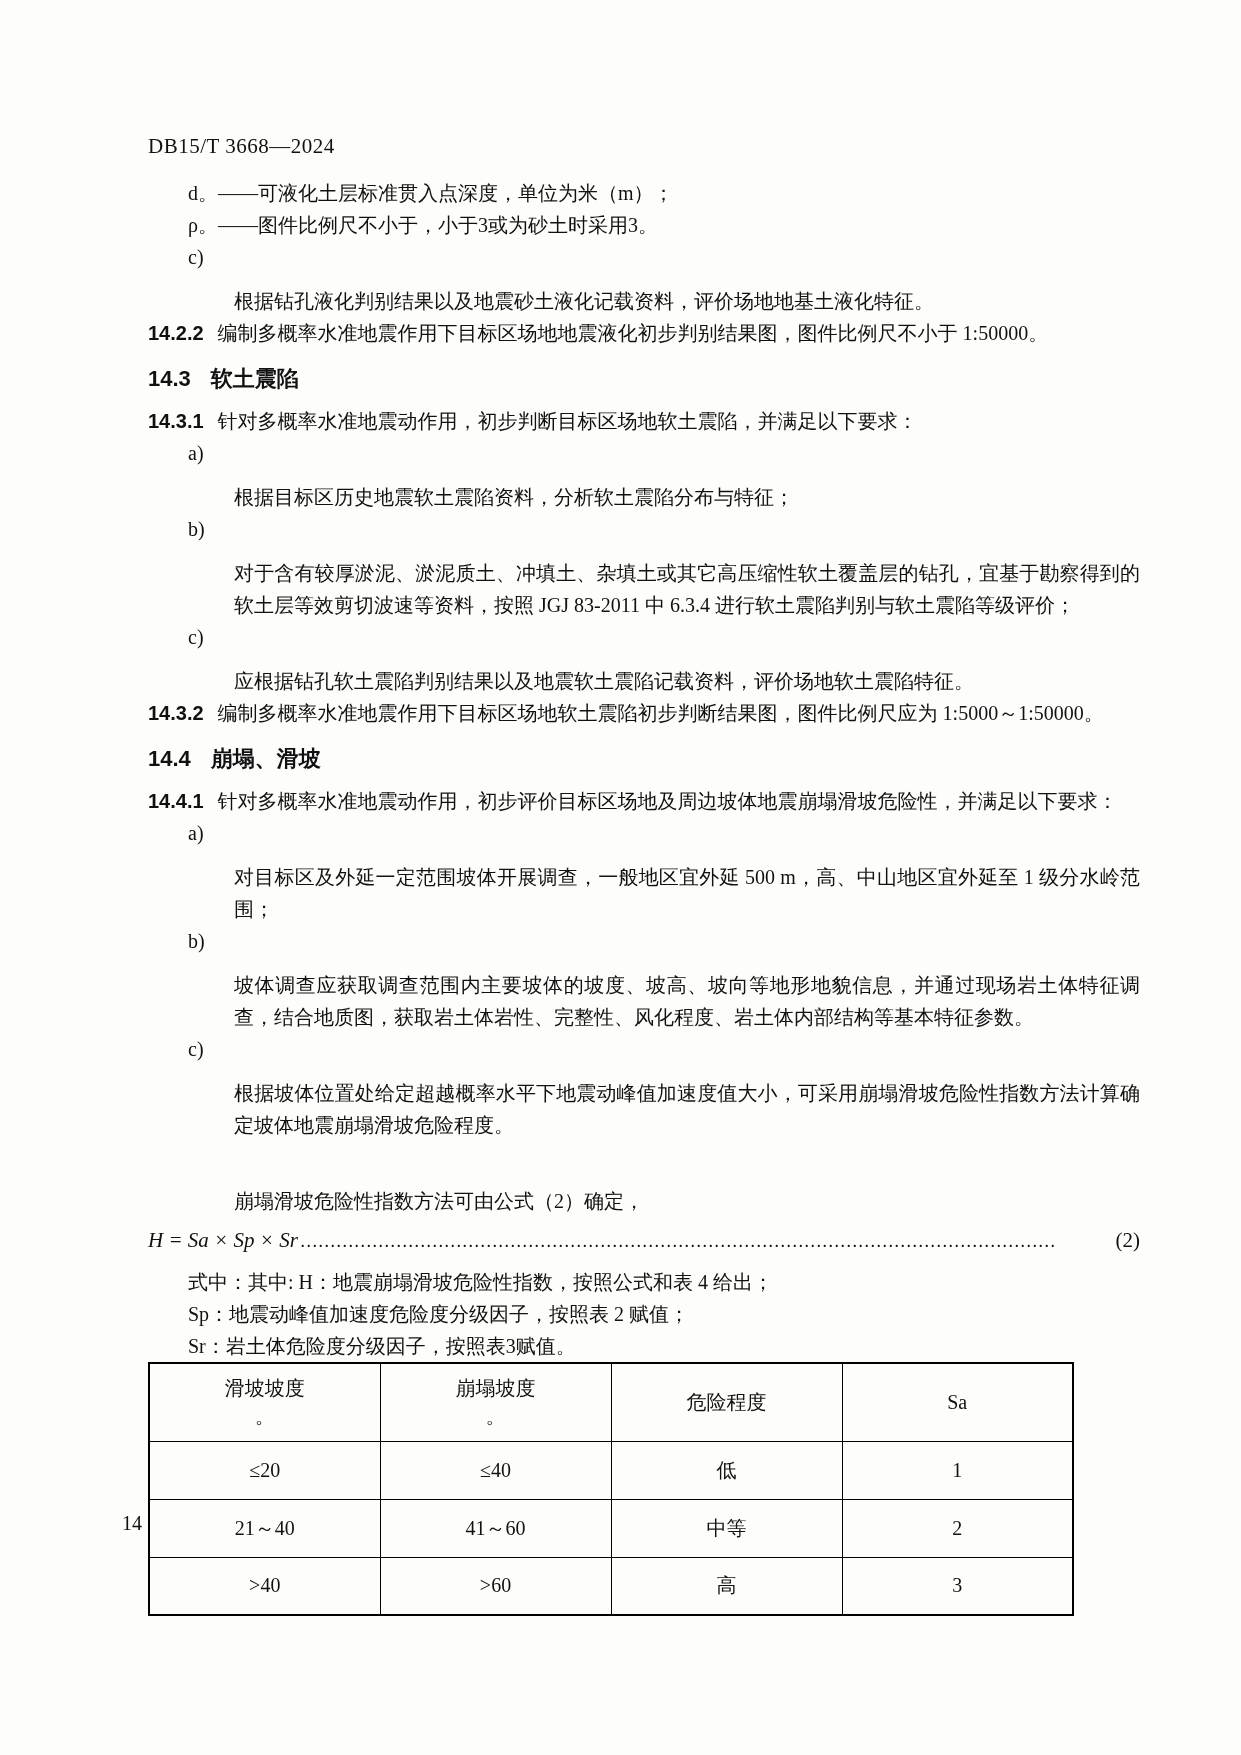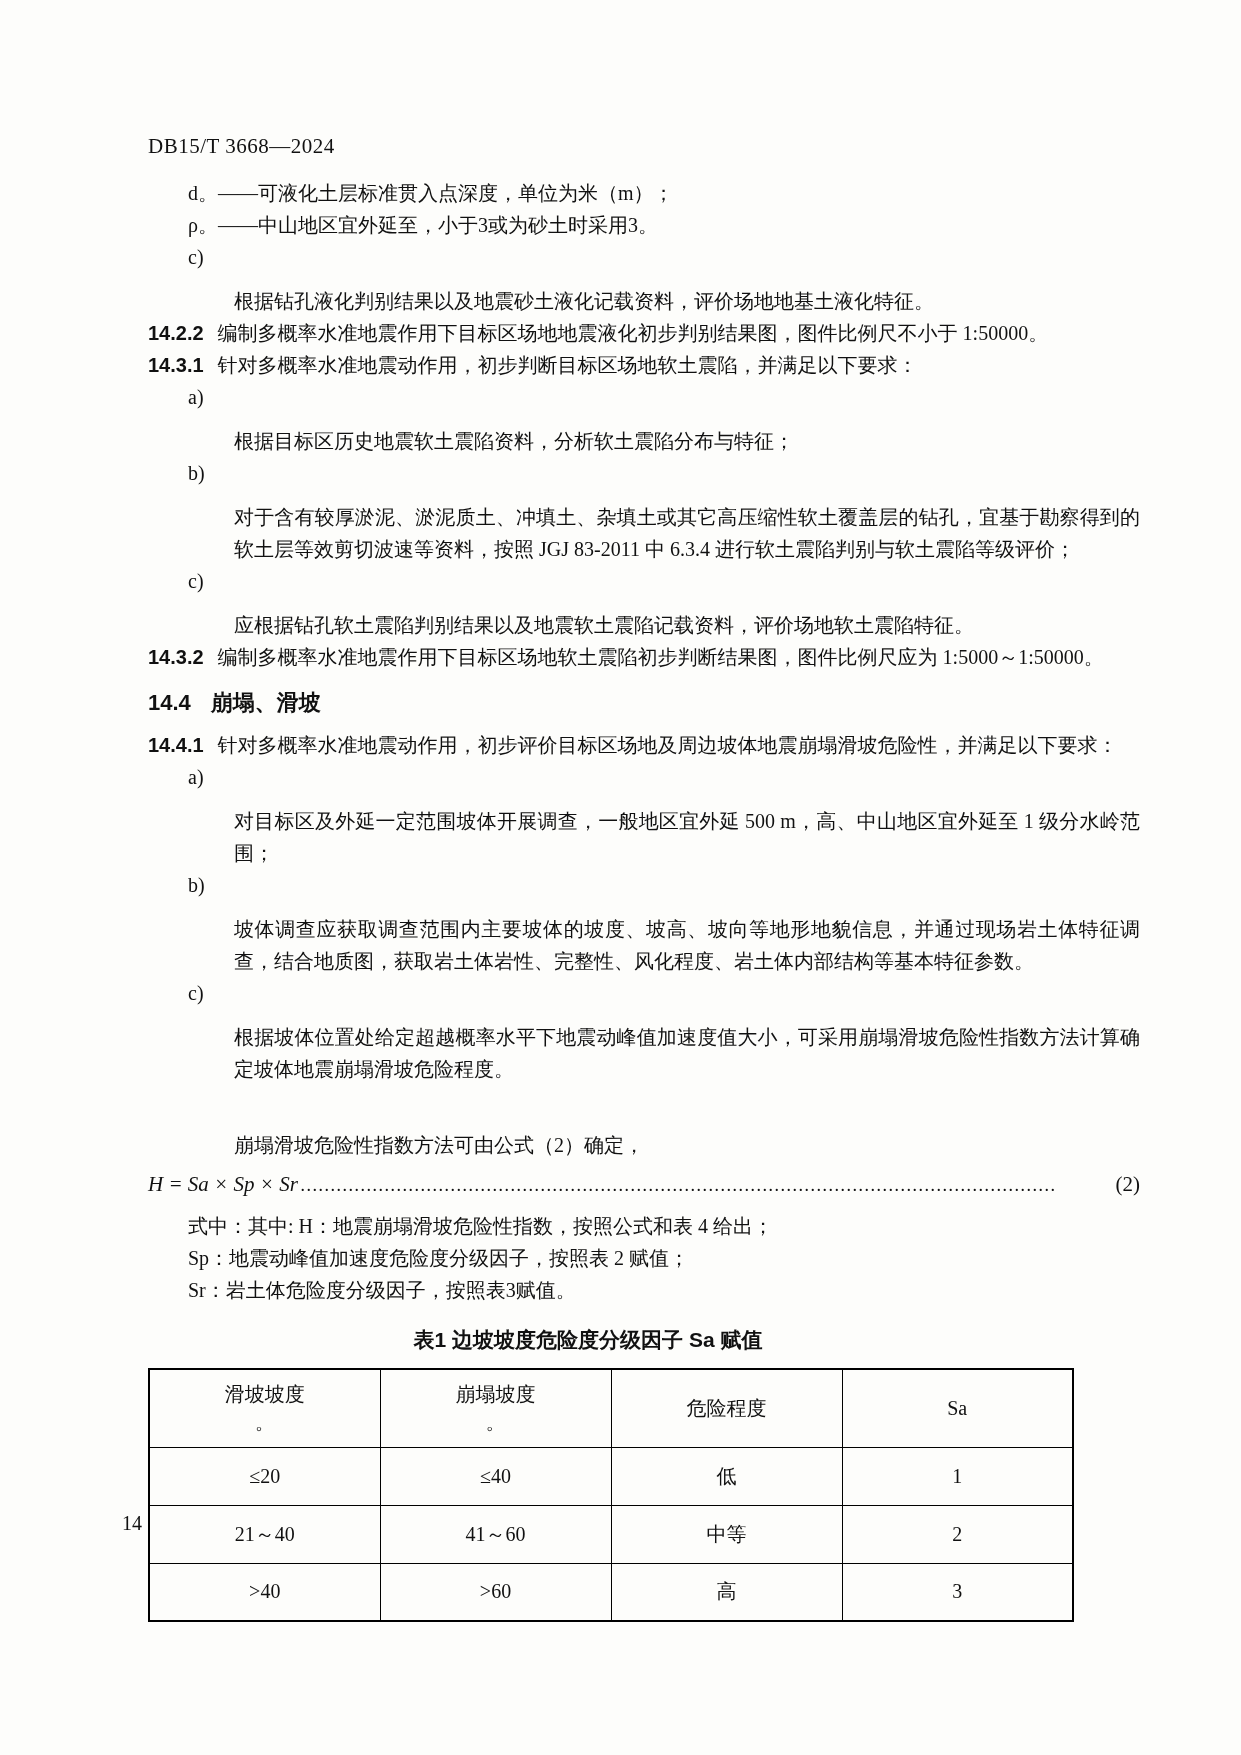--- a/index.html
+++ b/index.html
@@ -109,31 +109,35 @@
 </style>
 </head>
 <body>
 
 <div class="page">
   <div class="content">
 
     <div class="doc-header">DB15/T 3668—2024</div>
 
     <p class="def">d。——可液化土层标准贯入点深度，单位为米（m）；</p>
-    <p class="def">ρ。——中山地区宜外延至，小于3或为砂土时采用3。</p>
+    <p class="def">ρ。——图件比例尺不小于，小于3或为砂土时采用3。</p>
 
     <div class="li">
       <span class="li-label">c)</span>
       <span class="li-text">根据钻孔液化判别结果以及地震砂土液化记载资料，评价场地地基土液化特征。</span>
     </div>
 
     <p class="p-num">
       <span class="num">14.2.2</span><span>编制多概率水准地震作用下目标区场地地震液化初步判别结果图，图件比例尺不小于 1:50000。</span>
     </p>
 
+    <h3 class="sec-heading">
+      <span>14.3</span>
+        <span>软土震陷</span>
+    </h3>
 
     <p class="p-num">
       <span class="num">14.3.1</span><span>针对多概率水准地震动作用，初步判断目标区场地软土震陷，并满足以下要求：</span>
     </p>
 
     <div class="li">
       <span class="li-label">a)</span>
       <span class="li-text">根据目标区历史地震软土震陷资料，分析软土震陷分布与特征；</span>
     </div>
     <div class="li">
@@ -178,21 +182,20 @@
     <div class="formula-line">
       <span class="formula-expr">H = Sa × Sp × Sr</span>
       <span class="formula-dots">………………………………………………………………………………………………………………</span>
       <span class="formula-no">(2)</span>
     </div>
 
     <p class="where">式中：其中: H：地震崩塌滑坡危险性指数，按照公式和表 4 给出；</p>
     <p class="where">Sp：地震动峰值加速度危险度分级因子，按照表 2 赋值；</p>
     <p class="where">Sr：岩土体危险度分级因子，按照表3赋值。</p>
 
-    <div class="table-caption">表1  边坡坡度危险度分级因子 Sa 赋值</div>
 
     <table class="tbl">
       <tbody>
         <tr class="head-row">
           <th>
             <span class="h-line1">滑坡坡度</span>
             <span class="h-line2">。</span>
           </th>
           <th>
             <span class="h-line1">崩塌坡度</span>

